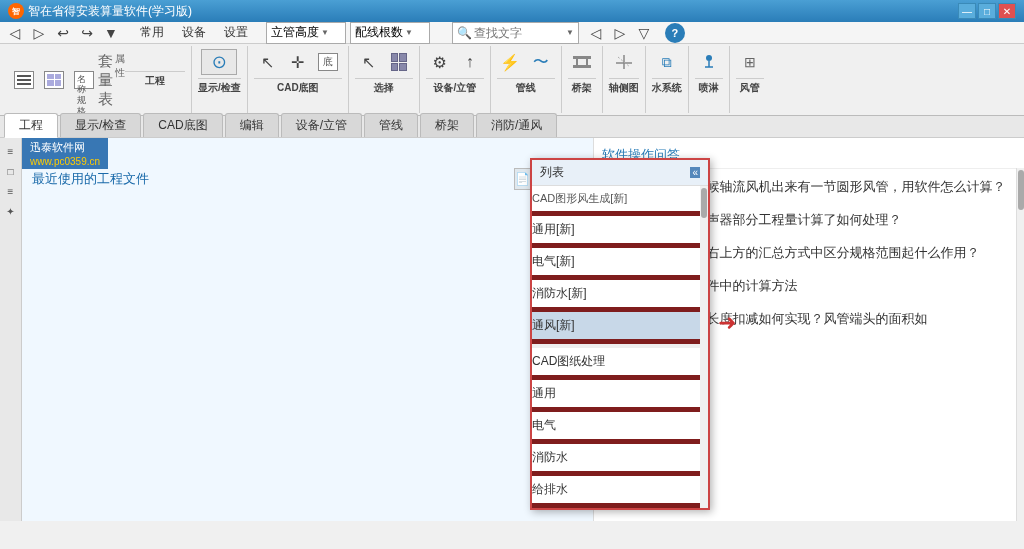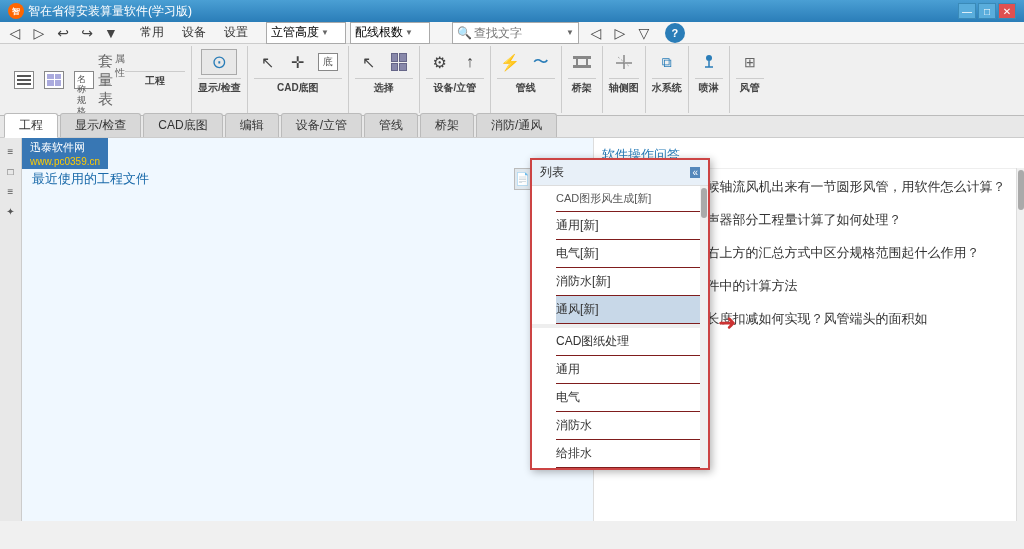--- a/index.html
+++ b/index.html
@@ -175,22 +175,21 @@
       border-bottom: 1px solid #ddd;
       display: flex;
       align-items: center;
       justify-content: space-between;
     }
     .popup-item {
       padding: 5px 0;
       font-size: 12px;
       color: #333;
       cursor: pointer;
-      border-bottom: 1px solid #7f1d1d;
-      margin-left: 24px;
+      border-bottom: 5px solid #7f1d1d;
     }
     .popup-item.selected { background: #c8d8e8; }
 
     
     .popup-arrow {
       position: absolute;
       left: 718px;
       top: 310px;
       color: #cc3333;
       font-size: 22px;

